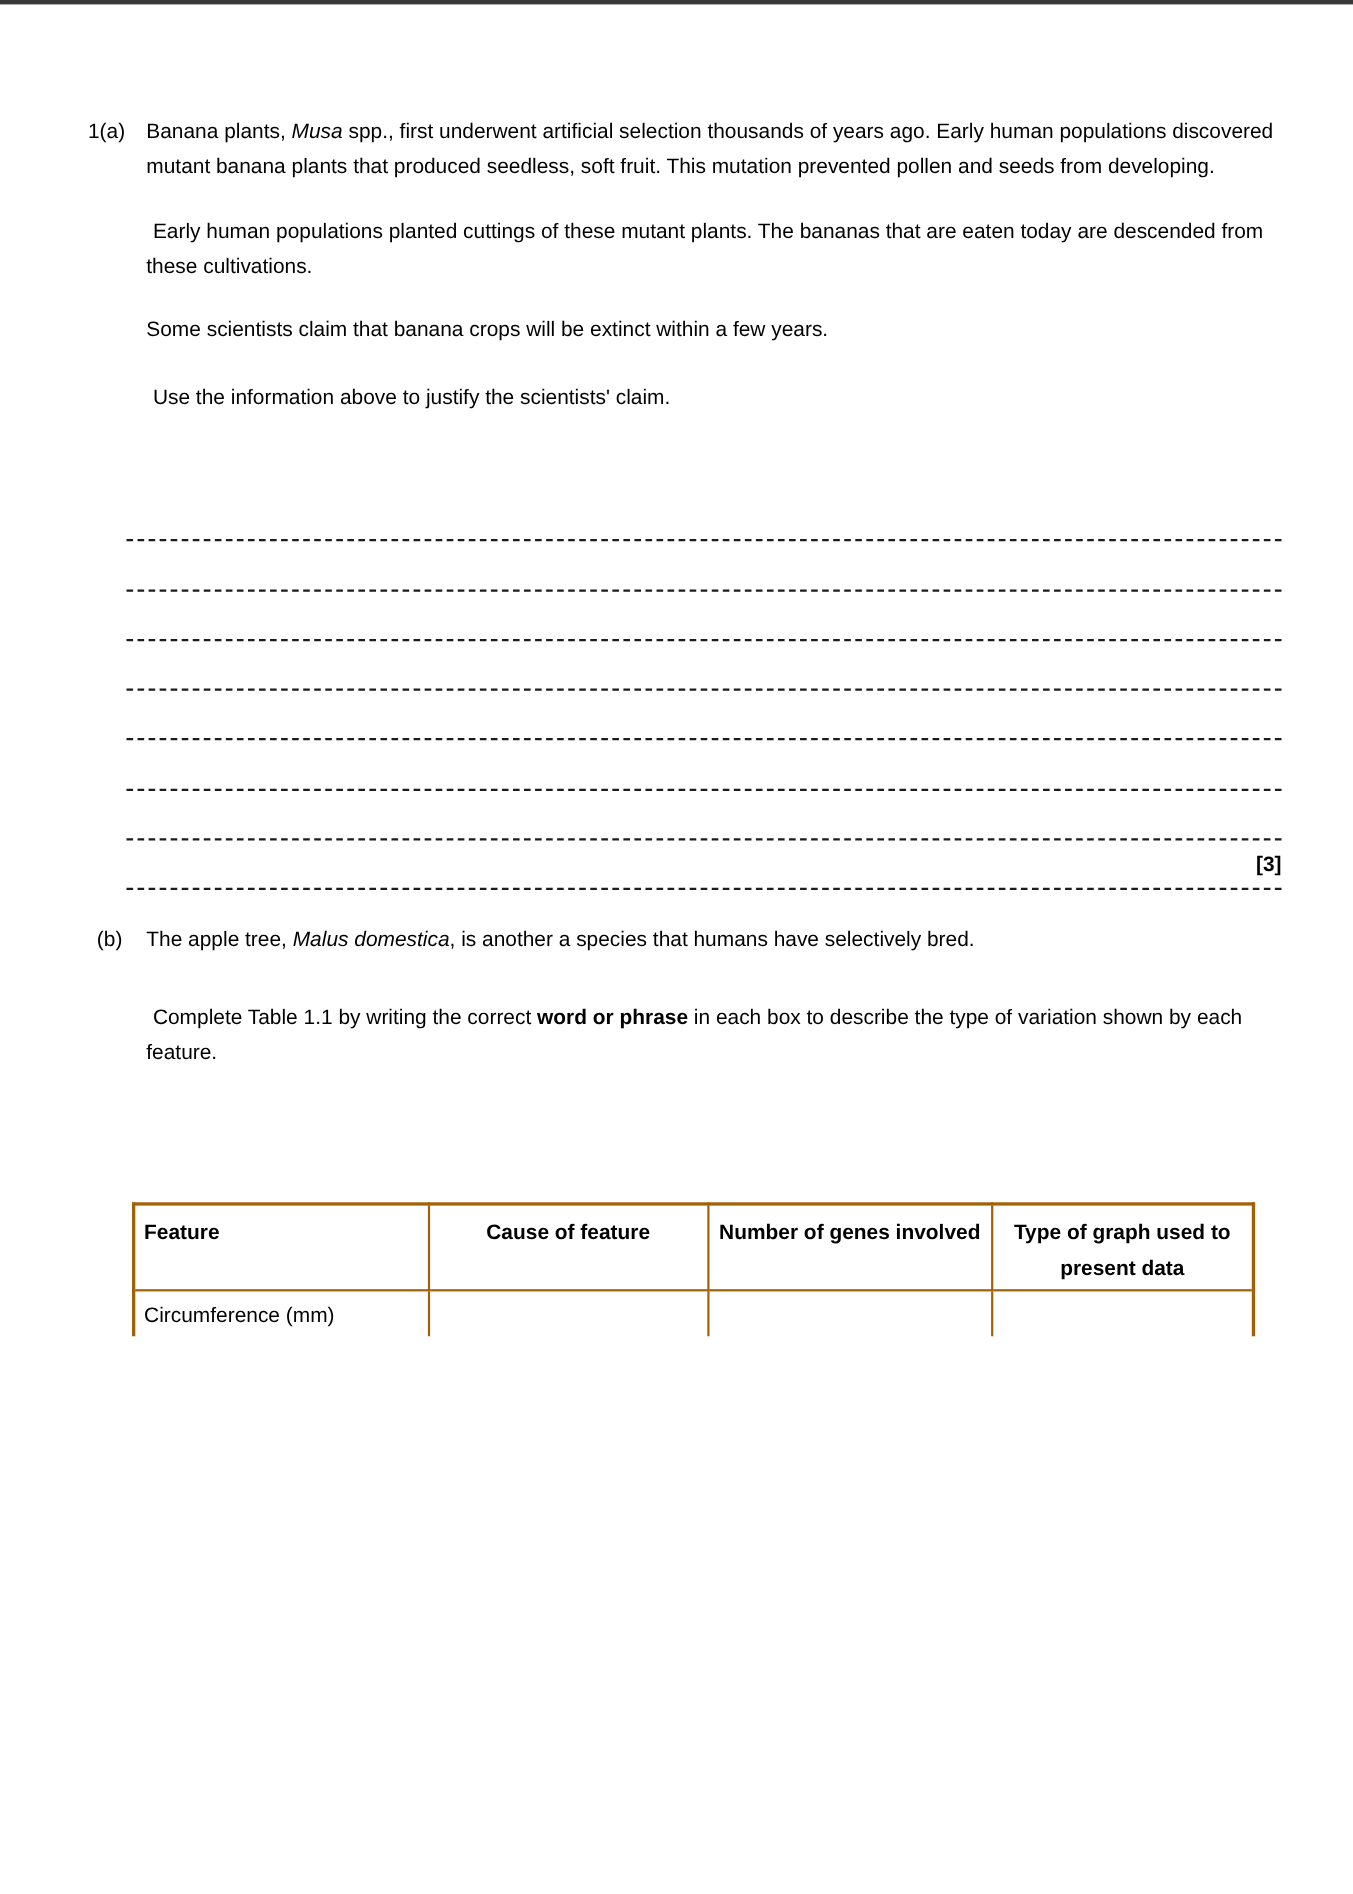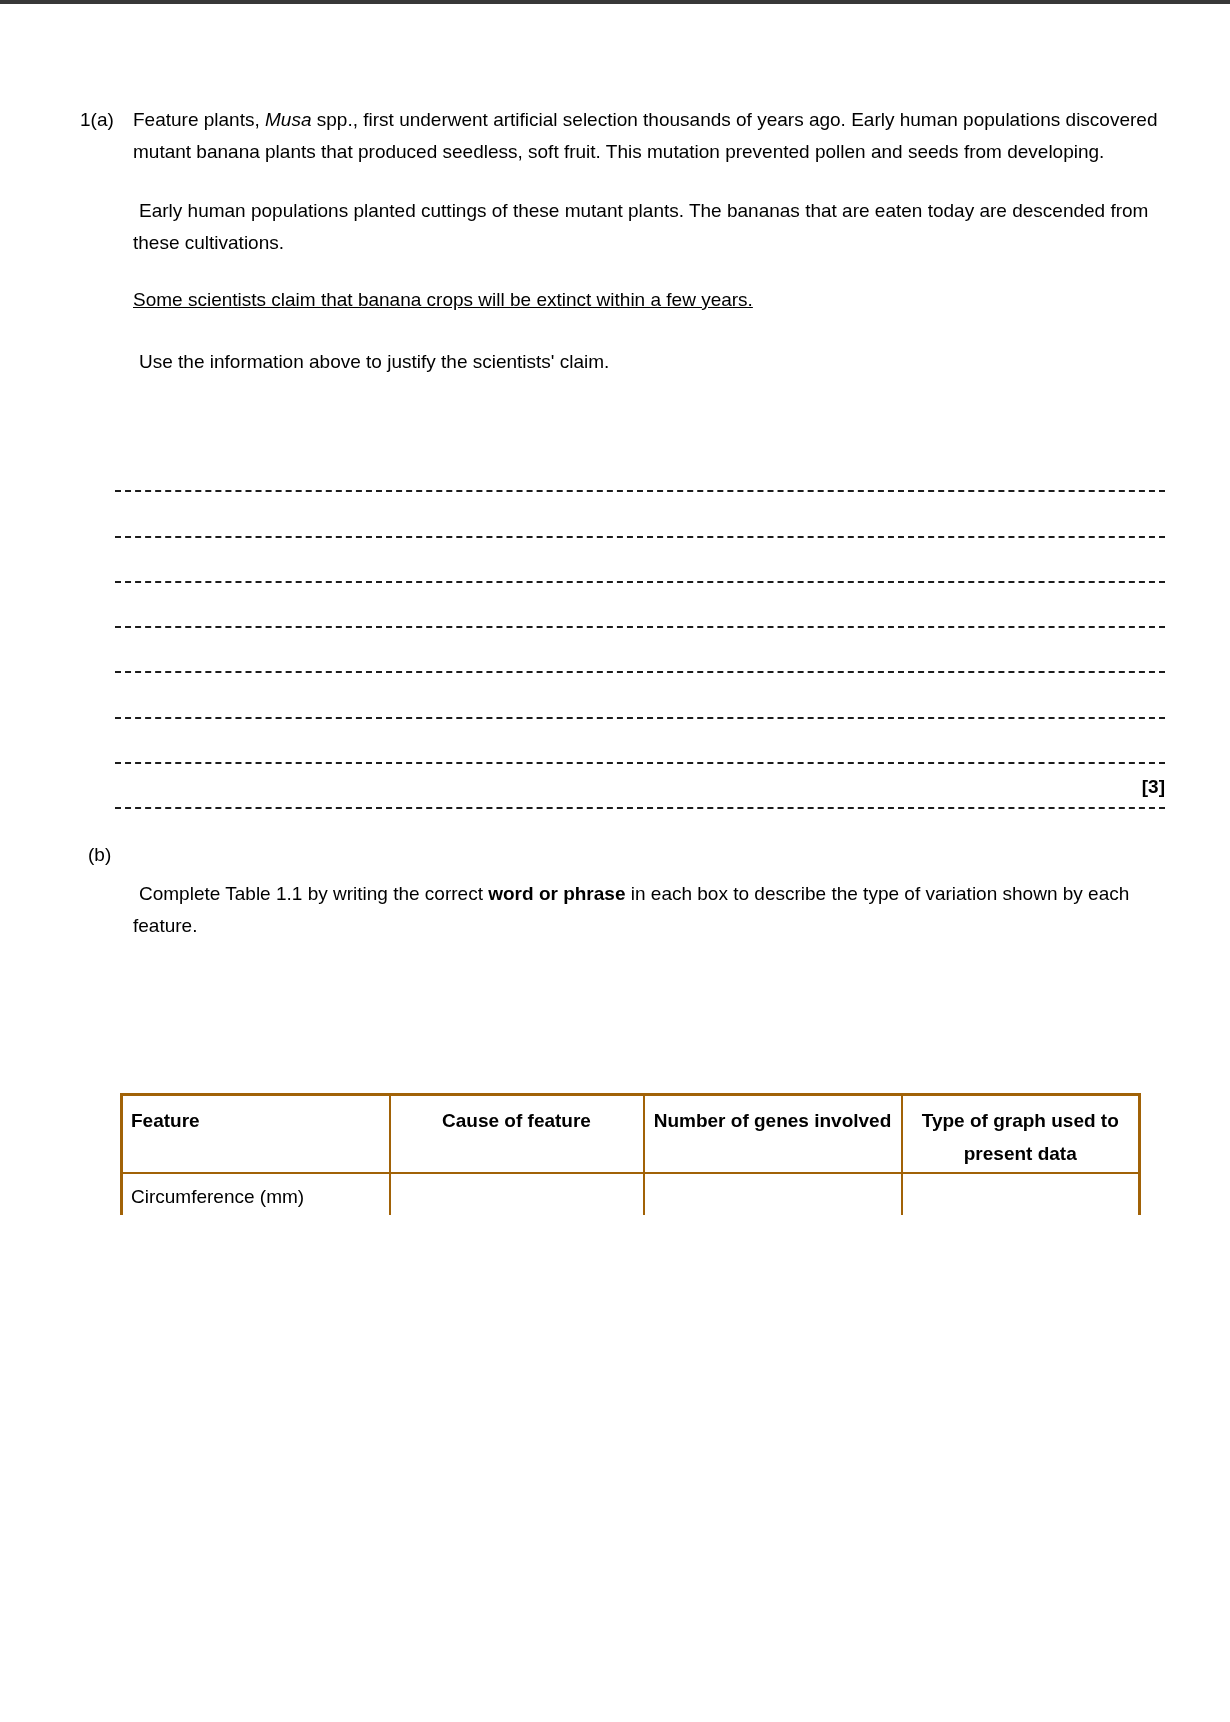--- a/index.html
+++ b/index.html
@@ -14,21 +14,21 @@
   .topbar{position:absolute;top:0;left:0;right:0;height:4px;}
   p{margin:0;}
   .qblock{position:absolute;display:flex;align-items:flex-start;}
   .block-a{top:104px;left:80px;right:62px;}
   .block-b{top:839px;left:88px;right:62px;}
   .qlabel{flex:0 0 53px;}
   .block-b .qlabel{flex:0 0 45px;}
   .qbody{flex:1;}
   .indent{text-indent:6px;}
   .gap-a2{margin-top:27px;}
-  .gap-a3{margin-top:25px;text-decoration:underline;}
+  .gap-a3{margin-top:25px;}
   .gap-a4{margin-top:30px;}
   .gap-b2{margin-top:37px;}
   .gap-b3{margin-top:39px;}
   .answer-area{position:absolute;left:115px;right:65px;top:447px;}
   .ans-line{height:45.3px;border-bottom:2px dashed #1c1c1c;box-sizing:border-box;}
   .marks{font-weight:bold;}
   .answer-area .marks{position:absolute;right:0;bottom:6px;background:transparent;}
   .qtable{
     position:absolute;top:1093px;left:120px;width:1018px;
     border-collapse:collapse;table-layout:fixed;
@@ -59,21 +59,21 @@
 </head>
 <body>
 
 <div class="page">
 
   <div class="topbar" style="background: rgb(56, 56, 56);"></div>
 
   <section class="qblock block-a">
     <div class="qlabel">1(a)</div>
     <div class="qbody">
-      <p><span>Feature plants, </span><i>Musa</i><span> spp., first underwent artificial selection thousands of years ago. Early human populations discovered mutant banana plants that produced seedless, soft fruit. This mutation prevented pollen and seeds from developing.</span></p>
+      <p><span>Banana plants, </span><i>Musa</i><span> spp., first underwent artificial selection thousands of years ago. Early human populations discovered mutant banana plants that produced seedless, soft fruit. This mutation prevented pollen and seeds from developing.</span></p>
       <p class="indent gap-a2">Early human populations planted cuttings of these mutant plants. The bananas that are eaten today are descended from these cultivations.</p>
       <p class="gap-a3">Some scientists claim that banana crops will be extinct within a few years.</p>
       <p class="indent gap-a4">Use the information above to justify the scientists' claim.</p>
     </div>
   </section>
 
   <section class="answer-area">
     <div class="ans-line"></div>
       <div class="ans-line"></div>
       <div class="ans-line"></div>
@@ -81,20 +81,21 @@
       <div class="ans-line"></div>
       <div class="ans-line"></div>
       <div class="ans-line"></div>
       <div class="ans-line"></div>
       <span class="marks">[3]</span>
   </section>
 
   <section class="qblock block-b">
     <div class="qlabel">(b)</div>
     <div class="qbody">
+      <p><span>The apple tree, </span><i>Malus domestica</i><span>, is another a species that humans have selectively bred.</span></p>
       <p class="indent gap-b3"><span>Complete Table 1.1 by writing the correct </span><b>word or phrase</b><span> in each box to describe the type of variation shown by each feature.</span></p>
     </div>
   </section>
 
   <table class="qtable">
     <colgroup>
       <col style="width:268px">
         <col style="width:254px">
         <col style="width:258px">
         <col style="width:238px">

